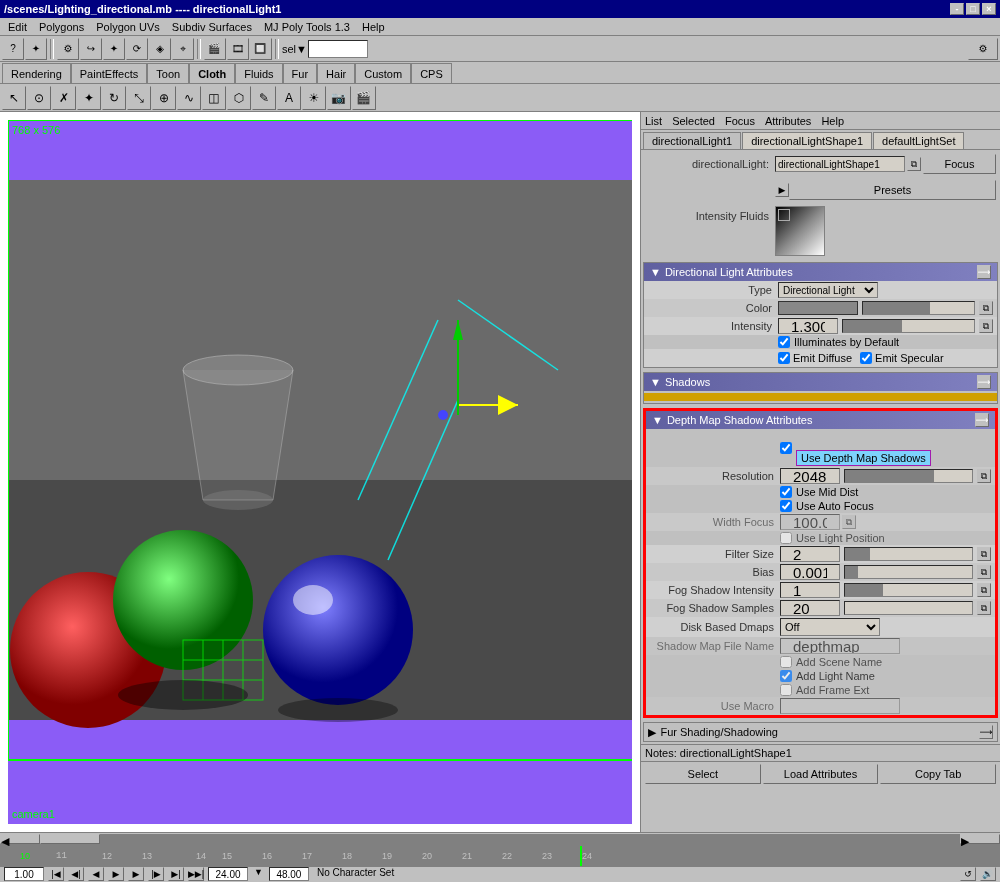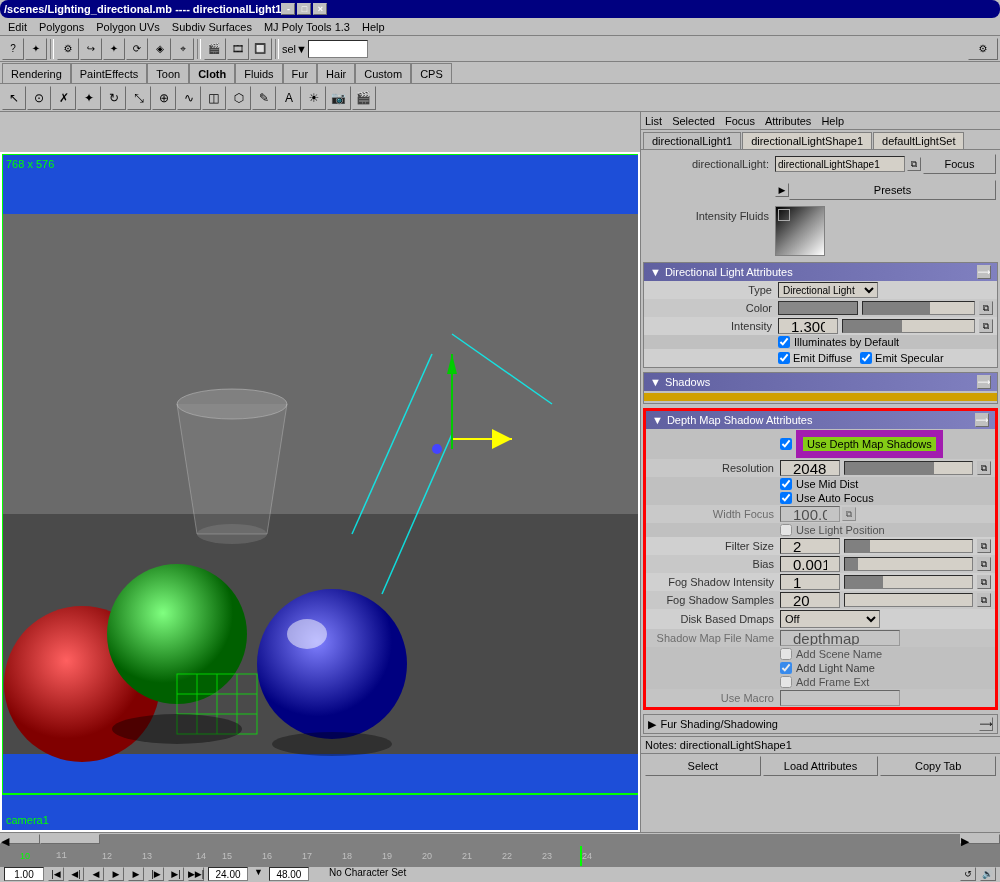--- a/index.html
+++ b/index.html
@@ -12,25 +12,24 @@
       height: 882px;
     }
 
     
     .title-bar {
       background: #000080;
       color: white;
       height: 18px;
       display: flex;
       align-items: center;
-      justify-content: flex-start;
+      justify-content: space-between;
       padding: 0 4px;
       font-size: 11px;
       font-weight: bold;
-      border-radius: 8px;
     }
     .title-bar-controls { display: flex; gap: 2px; }
     .title-btn {
       width: 14px; height: 12px;
       background: #c0c0c0;
       border: 1px outset #c0c0c0;
       font-size: 9px;
       display: flex; align-items: center; justify-content: center;
       cursor: pointer;
     }
@@ -120,25 +119,24 @@
 
     
     .main-area {
       display: flex;
       height: calc(882px - 18px - 18px - 26px - 22px - 28px - 50px);
     }
 
     
     .viewport {
       flex: 1;
-      background: #1d4ed8;
+      background: #8b5cf6;
       position: relative;
-      border: 2px solid #ffffff;
+      border: 8px solid #ffffff;
       overflow: hidden;
-      margin-top: 40px;
     }
     .viewport-info {
       position: absolute;
       top: 4px;
       left: 4px;
       color: #00ff00;
       font-size: 11px;
     }
     .camera-label {
       position: absolute;
@@ -662,21 +660,21 @@
     <div class="highlight-section">
       <div class="attr-section-header">
         <span>▼</span>
         <span>Depth Map Shadow Attributes</span>
         <div style="flex:1"></div>
         <div class="small-btn">⟶</div>
       </div>
 
       <div class="checkbox-row">
         <input type="checkbox" checked="" style="">
-        <span style="border:7px solid #a21caf;padding:1px 4px;background:#84cc16;">Use Depth Map Shadows</span>
+        <span style="border:1px solid #a21caf;padding:1px 4px;background:#7dd3fc;margin-top:20px;">Use Depth Map Shadows</span>
       </div>
 
       <div class="attr-row">
         <div class="attr-label">Resolution</div>
         <div class="attr-value">
           <input class="attr-input" type="text" value="2048" style="">
           <div class="attr-slider">
             <div class="attr-slider-fill" style="width:70%"></div>
           </div>
           <div class="small-btn">⧉</div>
@@ -844,18 +842,18 @@
     <div class="playback-btn">◀|</div>
     <div class="playback-btn">◀</div>
     <div class="playback-btn">▶</div>
     <div class="playback-btn">▶</div>
     <div class="playback-btn">|▶</div>
     <div class="playback-btn">▶|</div>
     <div class="playback-btn">▶▶|</div>
     <input class="timeline-input" type="text" value="24.00" style="">
     <div style="font-size:9px;margin:0 2px;">▼</div>
     <input class="timeline-input" type="text" value="48.00" style="">
-    <span style="font-size:10px;margin-left:16px;">No Character Set</span>
+    <span style="font-size:10px;margin-left:4px;">No Character Set</span>
     <div style="flex:1"></div>
     <div class="playback-btn">↺</div>
     <div class="playback-btn">🔊</div>
   </div>
 </div>
 
 </body></html>

